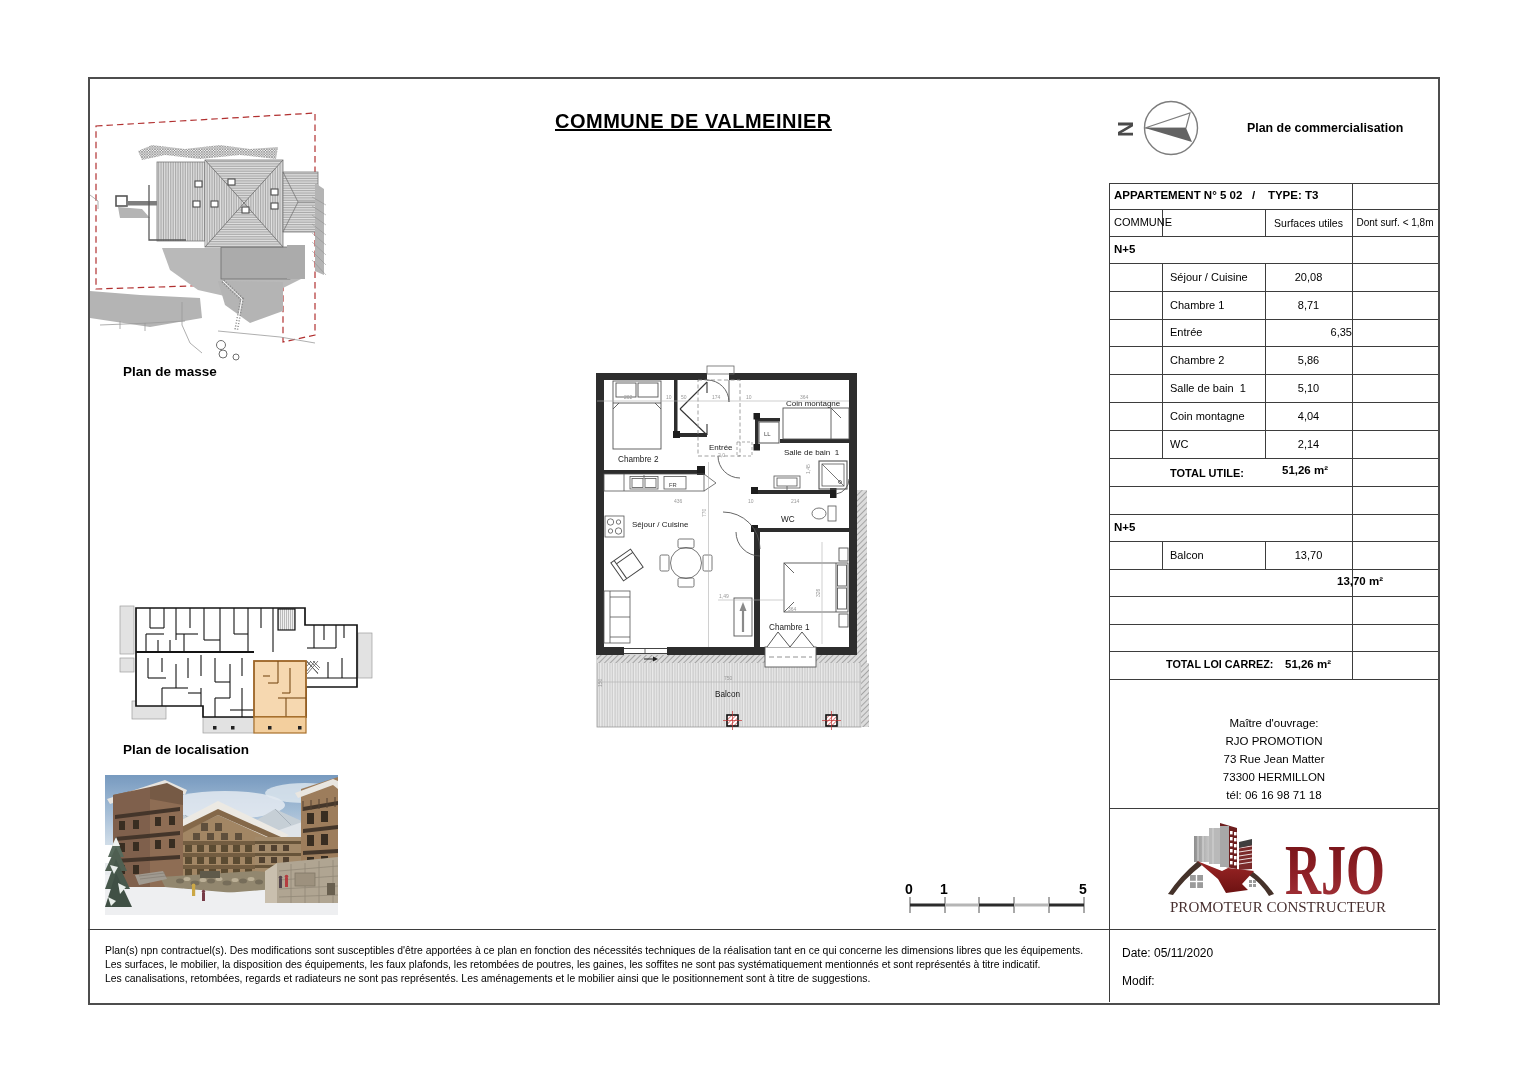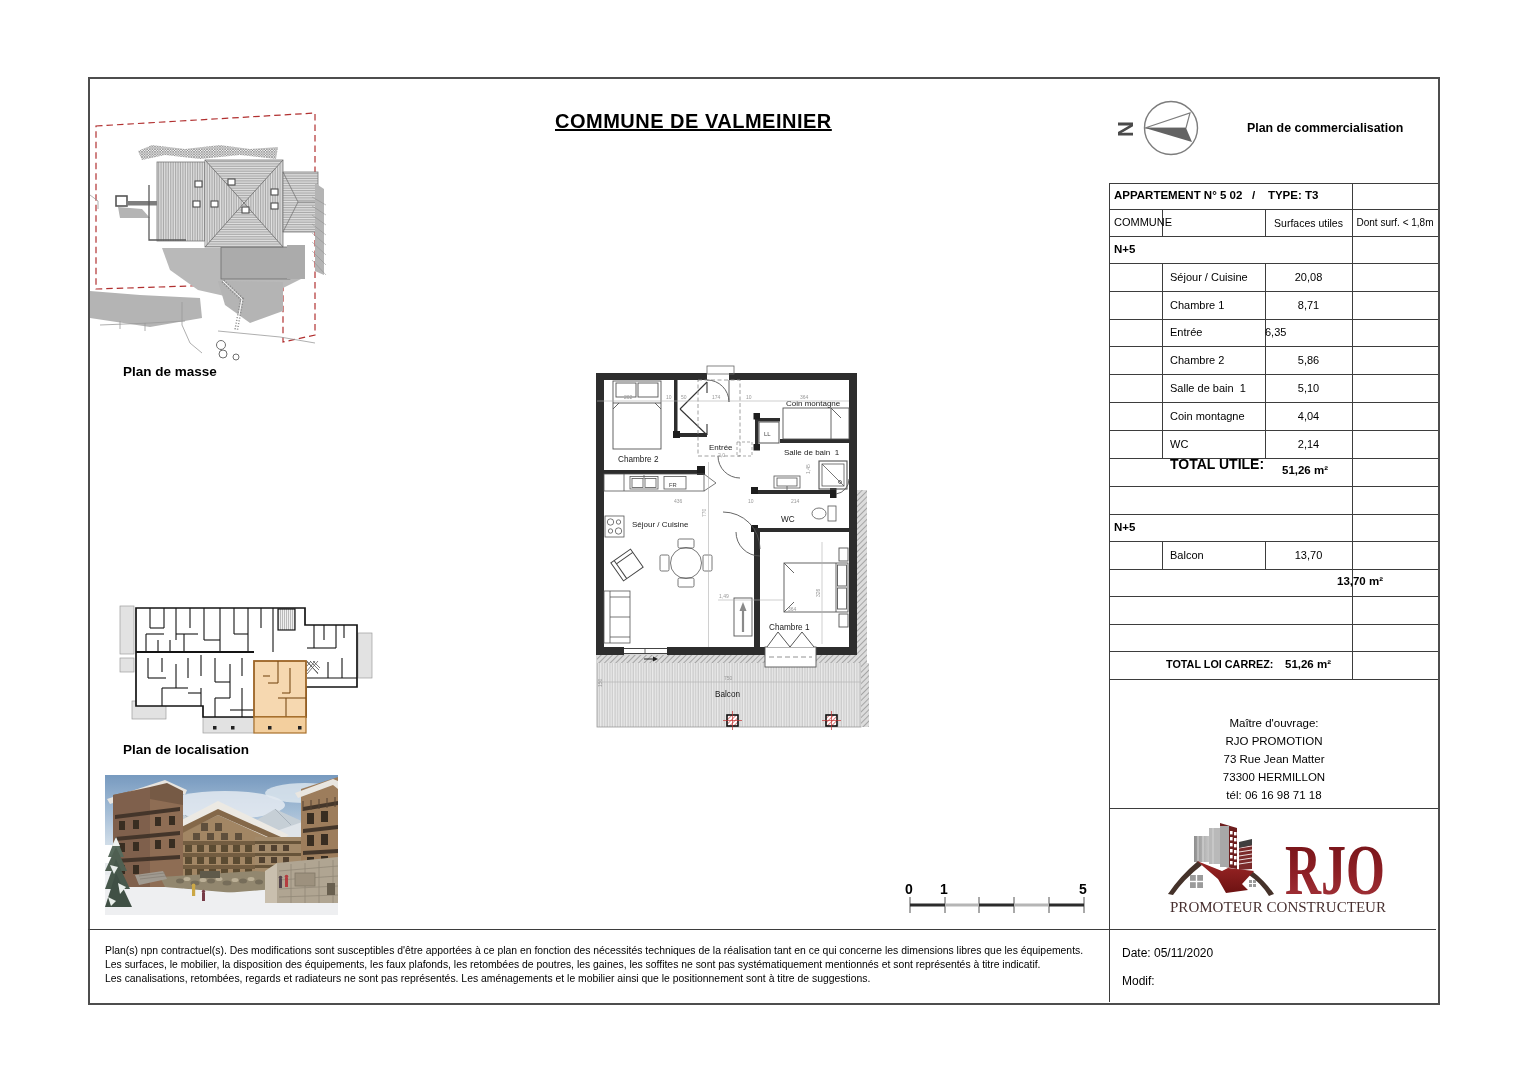--- a/index.html
+++ b/index.html
@@ -64,35 +64,35 @@
 
 <div class="t b" style="left:1114px;top:243px;font-size:11.5px;">N+5</div>
 
 <div class="t" style="left:1170px;top:271px;font-size:11px;">Séjour / Cuisine</div>
 <div class="t" style="left:1265px;top:271px;width:87px;text-align:center;font-size:11px;">20,08</div>
 
 <div class="t" style="left:1170px;top:299px;font-size:11px;">Chambre 1</div>
 <div class="t" style="left:1265px;top:299px;width:87px;text-align:center;font-size:11px;">8,71</div>
 
 <div class="t" style="left:1170px;top:326px;font-size:11px;">Entrée</div>
-<div class="t" style="left:1265px;top:326px;width:87px;text-align:left;font-size:11px;">6,35</div>
+<div class="t" style="left:1265px;top:326px;width:87px;text-align:right;font-size:11px;">6,35</div>
 
 <div class="t" style="left:1170px;top:354px;font-size:11px;">Chambre 2</div>
 <div class="t" style="left:1265px;top:354px;width:87px;text-align:center;font-size:11px;">5,86</div>
 
 <div class="t" style="left:1170px;top:382px;font-size:11px;">Salle de bain&nbsp; 1</div>
 <div class="t" style="left:1265px;top:382px;width:87px;text-align:center;font-size:11px;">5,10</div>
 
 <div class="t" style="left:1170px;top:410px;font-size:11px;">Coin montagne</div>
 <div class="t" style="left:1265px;top:410px;width:87px;text-align:center;font-size:11px;">4,04</div>
 
 <div class="t" style="left:1170px;top:438px;font-size:11px;">WC</div>
 <div class="t" style="left:1265px;top:438px;width:87px;text-align:center;font-size:11px;">2,14</div>
 
-<div class="t b" style="left:1170px;top:456px;font-size:14px;">TOTAL UTILE:</div>
+<div class="t b" style="left:1170px;top:467px;font-size:11px;">TOTAL UTILE:</div>
 <div class="t b" style="left:1255px;top:464px;width:100px;text-align:center;font-size:11.5px;">51,26 m²</div>
 
 <div class="t b" style="left:1114px;top:521px;font-size:11.5px;">N+5</div>
 
 <div class="t" style="left:1170px;top:549px;font-size:11px;">Balcon</div>
 <div class="t" style="left:1265px;top:549px;width:87px;text-align:center;font-size:11px;">13,70</div>
 
 <div class="t b" style="left:1310px;top:575px;width:100px;text-align:center;font-size:11.5px;">13,70 m²</div>
 
 <div class="t b" style="left:1166px;top:658px;font-size:10.8px;">TOTAL LOI CARREZ:</div>

